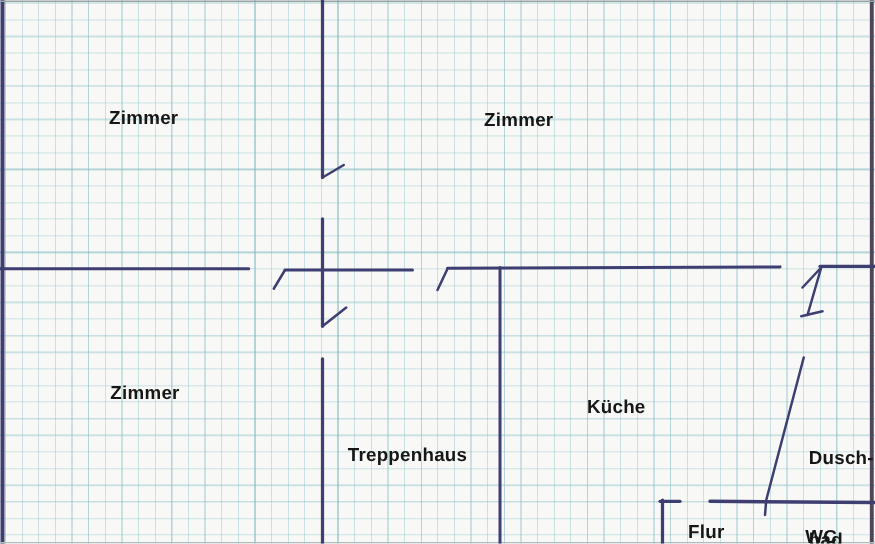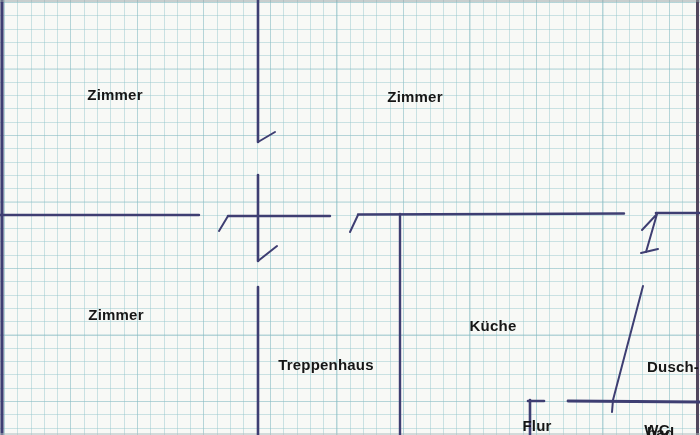--- a/index.html
+++ b/index.html
@@ -31,21 +31,21 @@
     white-space:pre;
     letter-spacing:0.2px;
   }
   .lbl-zimmer-tl{left:65px;top:86px;width:100px;}
   .lbl-zimmer-tm{left:365px;top:88px;width:100px;}
   .lbl-zimmer-bl{left:66px;top:306px;width:100px;}
   .lbl-treppenhaus{left:276px;top:356px;width:100px;}
   .lbl-kueche{left:443px;top:317px;width:100px;}
   .lbl-duschbad{left:647px;top:312px;width:52px;text-align:left;line-height:22px;}
   .lbl-duschbad span{display:block;}
-  .lbl-flur{left:512px;top:417px;width:50px;}
+  .lbl-flur{left:540px;top:417px;width:50px;}
   .lbl-wc{left:632px;top:421px;width:50px;}
 </style>
 </head>
 <body>
 
 <div id="stage">
 
   <svg id="walls" width="700" height="435" viewBox="0 0 700 435">
       <line x1="2" y1="0" x2="2" y2="435" stroke="#3e3e72" stroke-width="3.2" stroke-linecap="round"></line>
       <line x1="697.5" y1="0" x2="697.5" y2="435" stroke="#51455c" stroke-width="3" stroke-linecap="round"></line>

